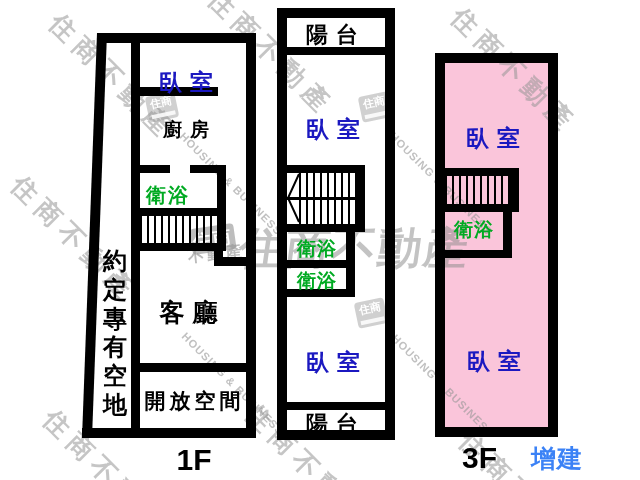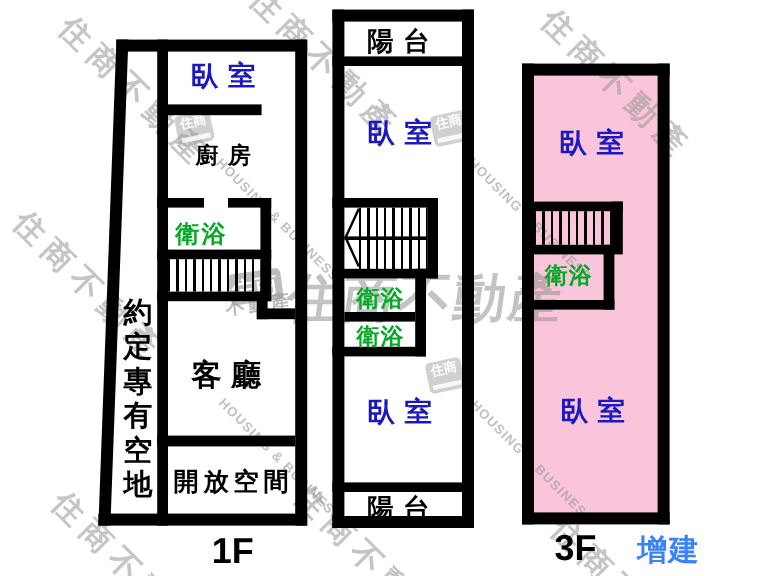--- a/index.html
+++ b/index.html
@@ -3,21 +3,21 @@
 <meta charset="utf-8">
 <style>
   html,body{margin:0;padding:0;background:#fff;}
   #canvas{
     position:relative;width:640px;height:480px;background:#ffffff;
     overflow:hidden;font-family:"Liberation Sans",sans-serif;
   }
   .wall{position:absolute;background:#000;z-index:20;}
   .fill{position:absolute;z-index:5;}
   .lbl{position:absolute;font-weight:bold;text-align:center;white-space:nowrap;z-index:30;color:#000;}
-  .blue{color:#1b18c0;}
+  .blue{color:#1b18c0;margin-top:19px;}
   .green{color:#00aa22;}
   .red{color:#3b82f6;margin-left:24px;}
   .treads{
     position:absolute;z-index:20;
     background-image:repeating-linear-gradient(90deg,#000 0,#000 2px,transparent 2px,transparent 7px);
   }
   .vtext{
     position:absolute;z-index:30;font-weight:bold;text-align:center;
     width:28px;font-size:24px;line-height:28.8px;word-break:break-all;color:#000;
   }

